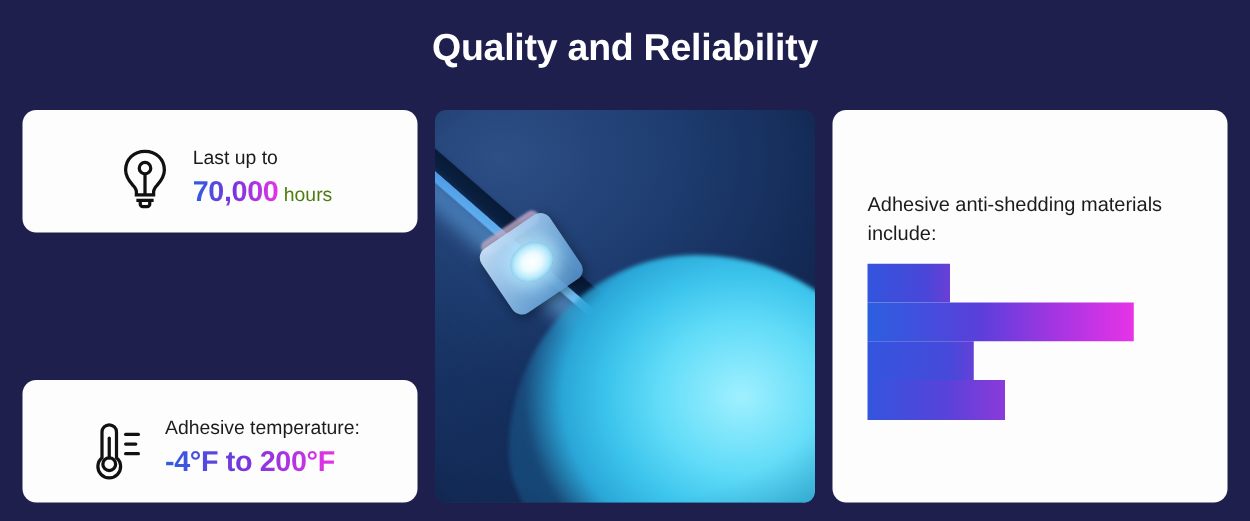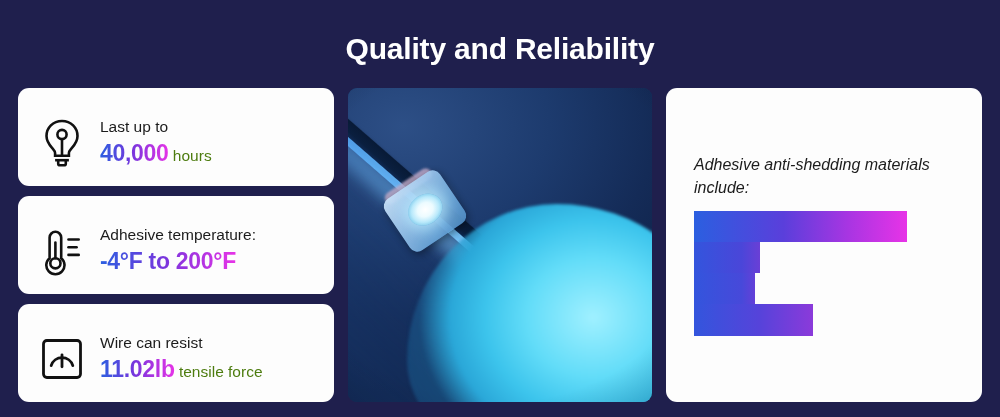--- a/index.html
+++ b/index.html
@@ -27,21 +27,20 @@
   .page-title {
     position: absolute;
     top: 22px;
     left: 0;
     width: 1000px;
     text-align: center;
     color: #ffffff;
     font-size: 30px;
     font-weight: bold;
     letter-spacing: -0.2px;
-    margin-top: 10px;
   }
 
   
   .left-col {
     position: absolute;
     left: 18px;
     top: 88px;
     width: 316px;
     height: 314px;
     display: flex;
@@ -49,20 +48,21 @@
     justify-content: space-between;
   }
 
   .feature-card {
     background: #fdfdfd;
     border-radius: 11px;
     height: 98px;
     display: flex;
     align-items: center;
     padding: 12px 14px 0 18px;
+    justify-content: center;
   }
 
   .feature-icon {
     width: 52px;
     height: 52px;
     flex: 0 0 52px;
     display: flex;
     align-items: center;
     justify-content: center;
     margin-right: 12px;
@@ -248,21 +248,20 @@
     left: 666px;
     top: 88px;
     width: 316px;
     height: 314px;
     background: #fdfdfd;
     border-radius: 11px;
     display: flex;
     flex-direction: column;
     justify-content: center;
     padding: 0 28px;
-    font-style: italic;
   }
 
   .materials-intro {
     color: #1c1c1c;
     font-size: 16px;
     line-height: 1.42;
     margin-bottom: 11px;
   }
 
   .material-item {
@@ -299,54 +298,41 @@
         <svg width="48" height="50" viewBox="0 0 48 50" fill="none" stroke="#111111" stroke-width="2.6">
           <path d="M24 3c-9 0-15.5 6.6-15.5 15 0 6.1 3.6 9.7 6.2 12.6 1.6 1.8 2.4 2.9 2.4 4.6v2.6h13.8v-2.6c0-1.7 0.8-2.8 2.4-4.6C35.9 27.7 39.5 24.1 39.5 18 39.5 9.6 33 3 24 3z"></path>
           <circle cx="24" cy="16.5" r="4.6"></circle>
           <path d="M24 21.2V37.8"></path>
           <path d="M17.1 42.2h13.8"></path>
           <path d="M20.2 42.2v3.2c0 1 0.9 1.9 2 1.9h3.6c1.1 0 2-0.9 2-1.9v-3.2"></path>
         </svg>
       </div>
       <div class="feature-text">
         <div class="feature-label">Last up to</div>
-        <div class="feature-value-line"><span class="feature-value">40,000</span><span class="feature-suffix"> hours</span></div>
+        <div class="feature-value-line"><span class="feature-value">70,000</span><span class="feature-suffix"> hours</span></div>
       </div>
     </div>
 
     <div class="feature-card">
       <div class="feature-icon">
         <svg width="48" height="50" viewBox="0 0 48 50" fill="none" stroke="#111111" stroke-width="2.6" stroke-linecap="round">
           <path d="M23.2 32.2V11.6c0-3.2-2.6-5.8-5.8-5.8s-5.8 2.6-5.8 5.8v20.6a9.1 9.1 0 1 0 11.6 0z"></path>
           <circle cx="17.4" cy="37.3" r="5.1"></circle>
           <path d="M17.4 32.2V16.5"></path>
           <path d="M30.5 13.5h10.2"></path>
           <path d="M30.5 21.2h8.1"></path>
           <path d="M30.5 28.9h10.2"></path>
         </svg>
       </div>
       <div class="feature-text">
         <div class="feature-label">Adhesive temperature:</div>
         <div class="feature-value-line"><span class="feature-value">-4°F to 200°F</span><span class="feature-suffix"></span></div>
       </div>
     </div>
 
-    <div class="feature-card">
-      <div class="feature-icon">
-        <svg width="48" height="48" viewBox="0 0 48 48" fill="none" stroke="#111111" stroke-width="2.8" stroke-linecap="round">
-          <rect x="5.5" y="5.5" width="37" height="37" rx="3.4"></rect>
-          <path d="M13.2 30.6a11.3 11.3 0 0 1 21.6 0"></path>
-          <path d="M24 31.8V19.8"></path>
-        </svg>
-      </div>
-      <div class="feature-text">
-        <div class="feature-label">Wire can resist</div>
-        <div class="feature-value-line"><span class="feature-value">11.02lb</span><span class="feature-suffix"> tensile force</span></div>
-      </div>
-    </div>
 
   </div>
 
   <div class="photo-card">
     <div class="photo-inner">
       <div class="wall-base"></div>
       <div class="plane-shade"></div>
       <div class="strip-glow"></div>
       <div class="groove"></div>
       <div class="light-strip"></div>
@@ -357,20 +343,20 @@
         <div class="led-body"></div>
         <div class="led-lens"></div>
       </div>
       <div class="photo-vignette"></div>
     </div>
   </div>
 
   <div class="materials-card">
     <div class="materials-intro">Adhesive anti-shedding materials include:</div>
     <div>
+      <span class="material-item mat-0">Wood,</span>
       <span class="material-item mat-1">Fiber Cement Board,</span>
-      <span class="material-item mat-0">Wood,</span>
-      <span class="material-item mat-2">Metal,</span>
-      <span class="material-item mat-3">Vinyl Board</span>
+      <span class="material-item mat-2">Cement,</span>
+      <span class="material-item mat-3">Vinyl Fiber</span>
     </div>
   </div>
 
 </div>
 
 </body></html>

